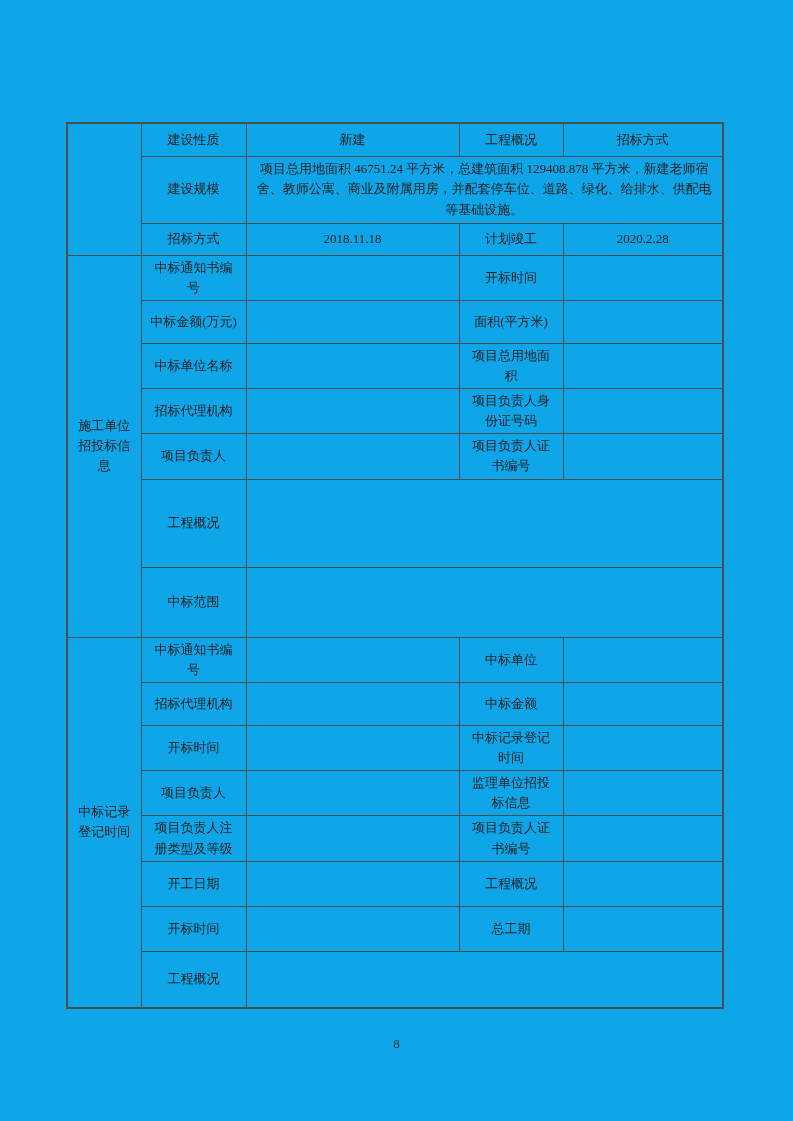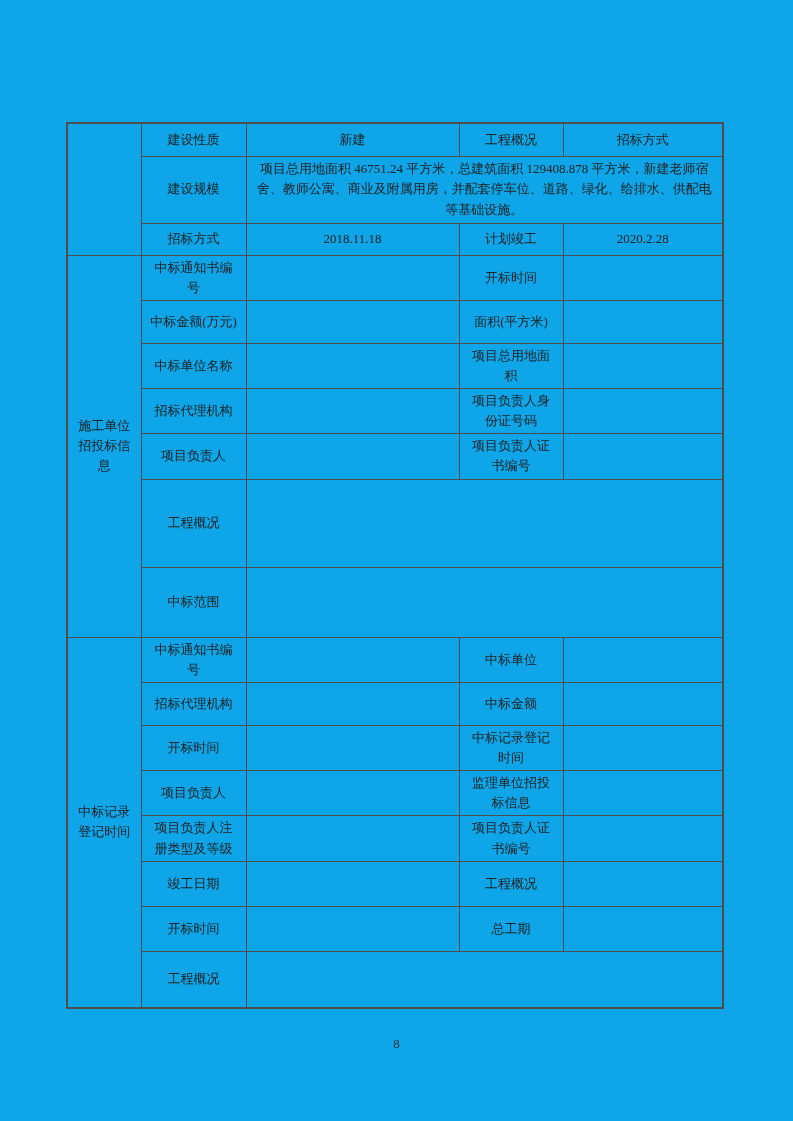--- a/index.html
+++ b/index.html
@@ -154,21 +154,21 @@
       <td>监理单位招投标信息</td>
       <td></td>
     </tr>
     <tr style="height:45px">
       <td>项目负责人注册类型及等级</td>
       <td></td>
       <td>项目负责人证书编号</td>
       <td></td>
     </tr>
     <tr style="height:45px">
-      <td>竣工日期</td>
+      <td>开工日期</td>
       <td></td>
       <td>工程概况</td>
       <td></td>
     </tr>
     <tr style="height:45px">
       <td>开标时间</td>
       <td></td>
       <td>总工期</td>
       <td></td>
     </tr>

